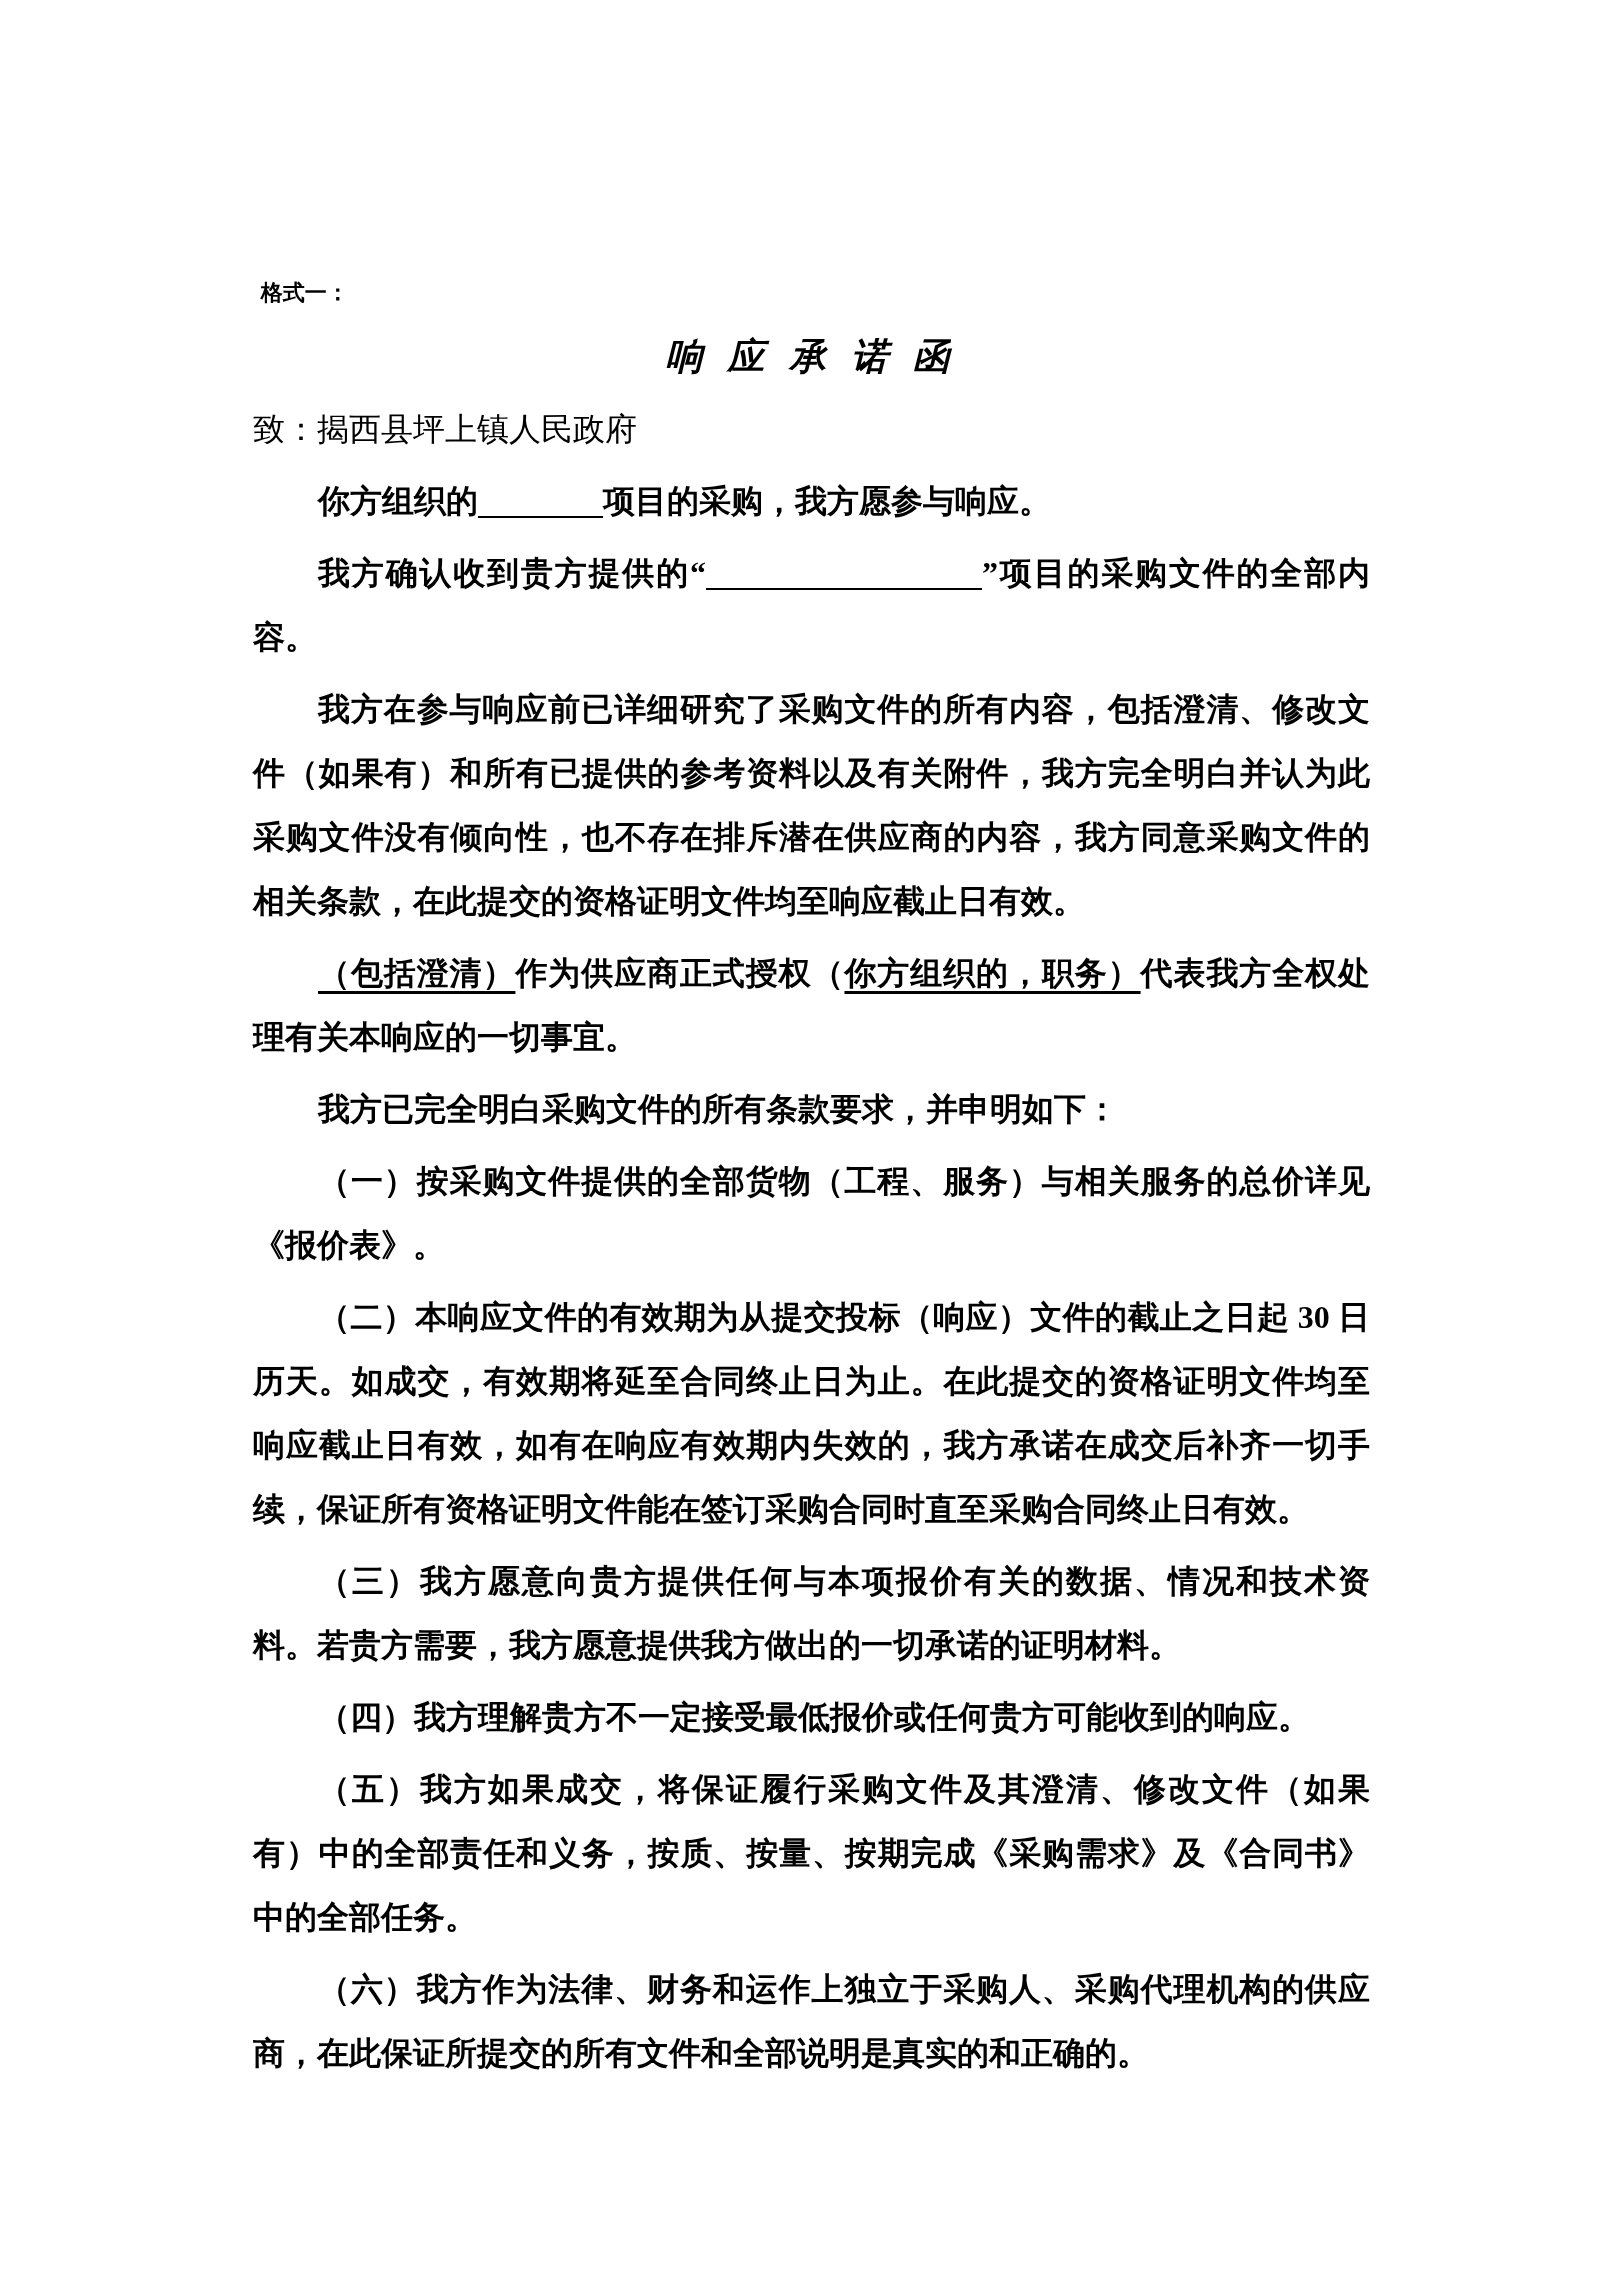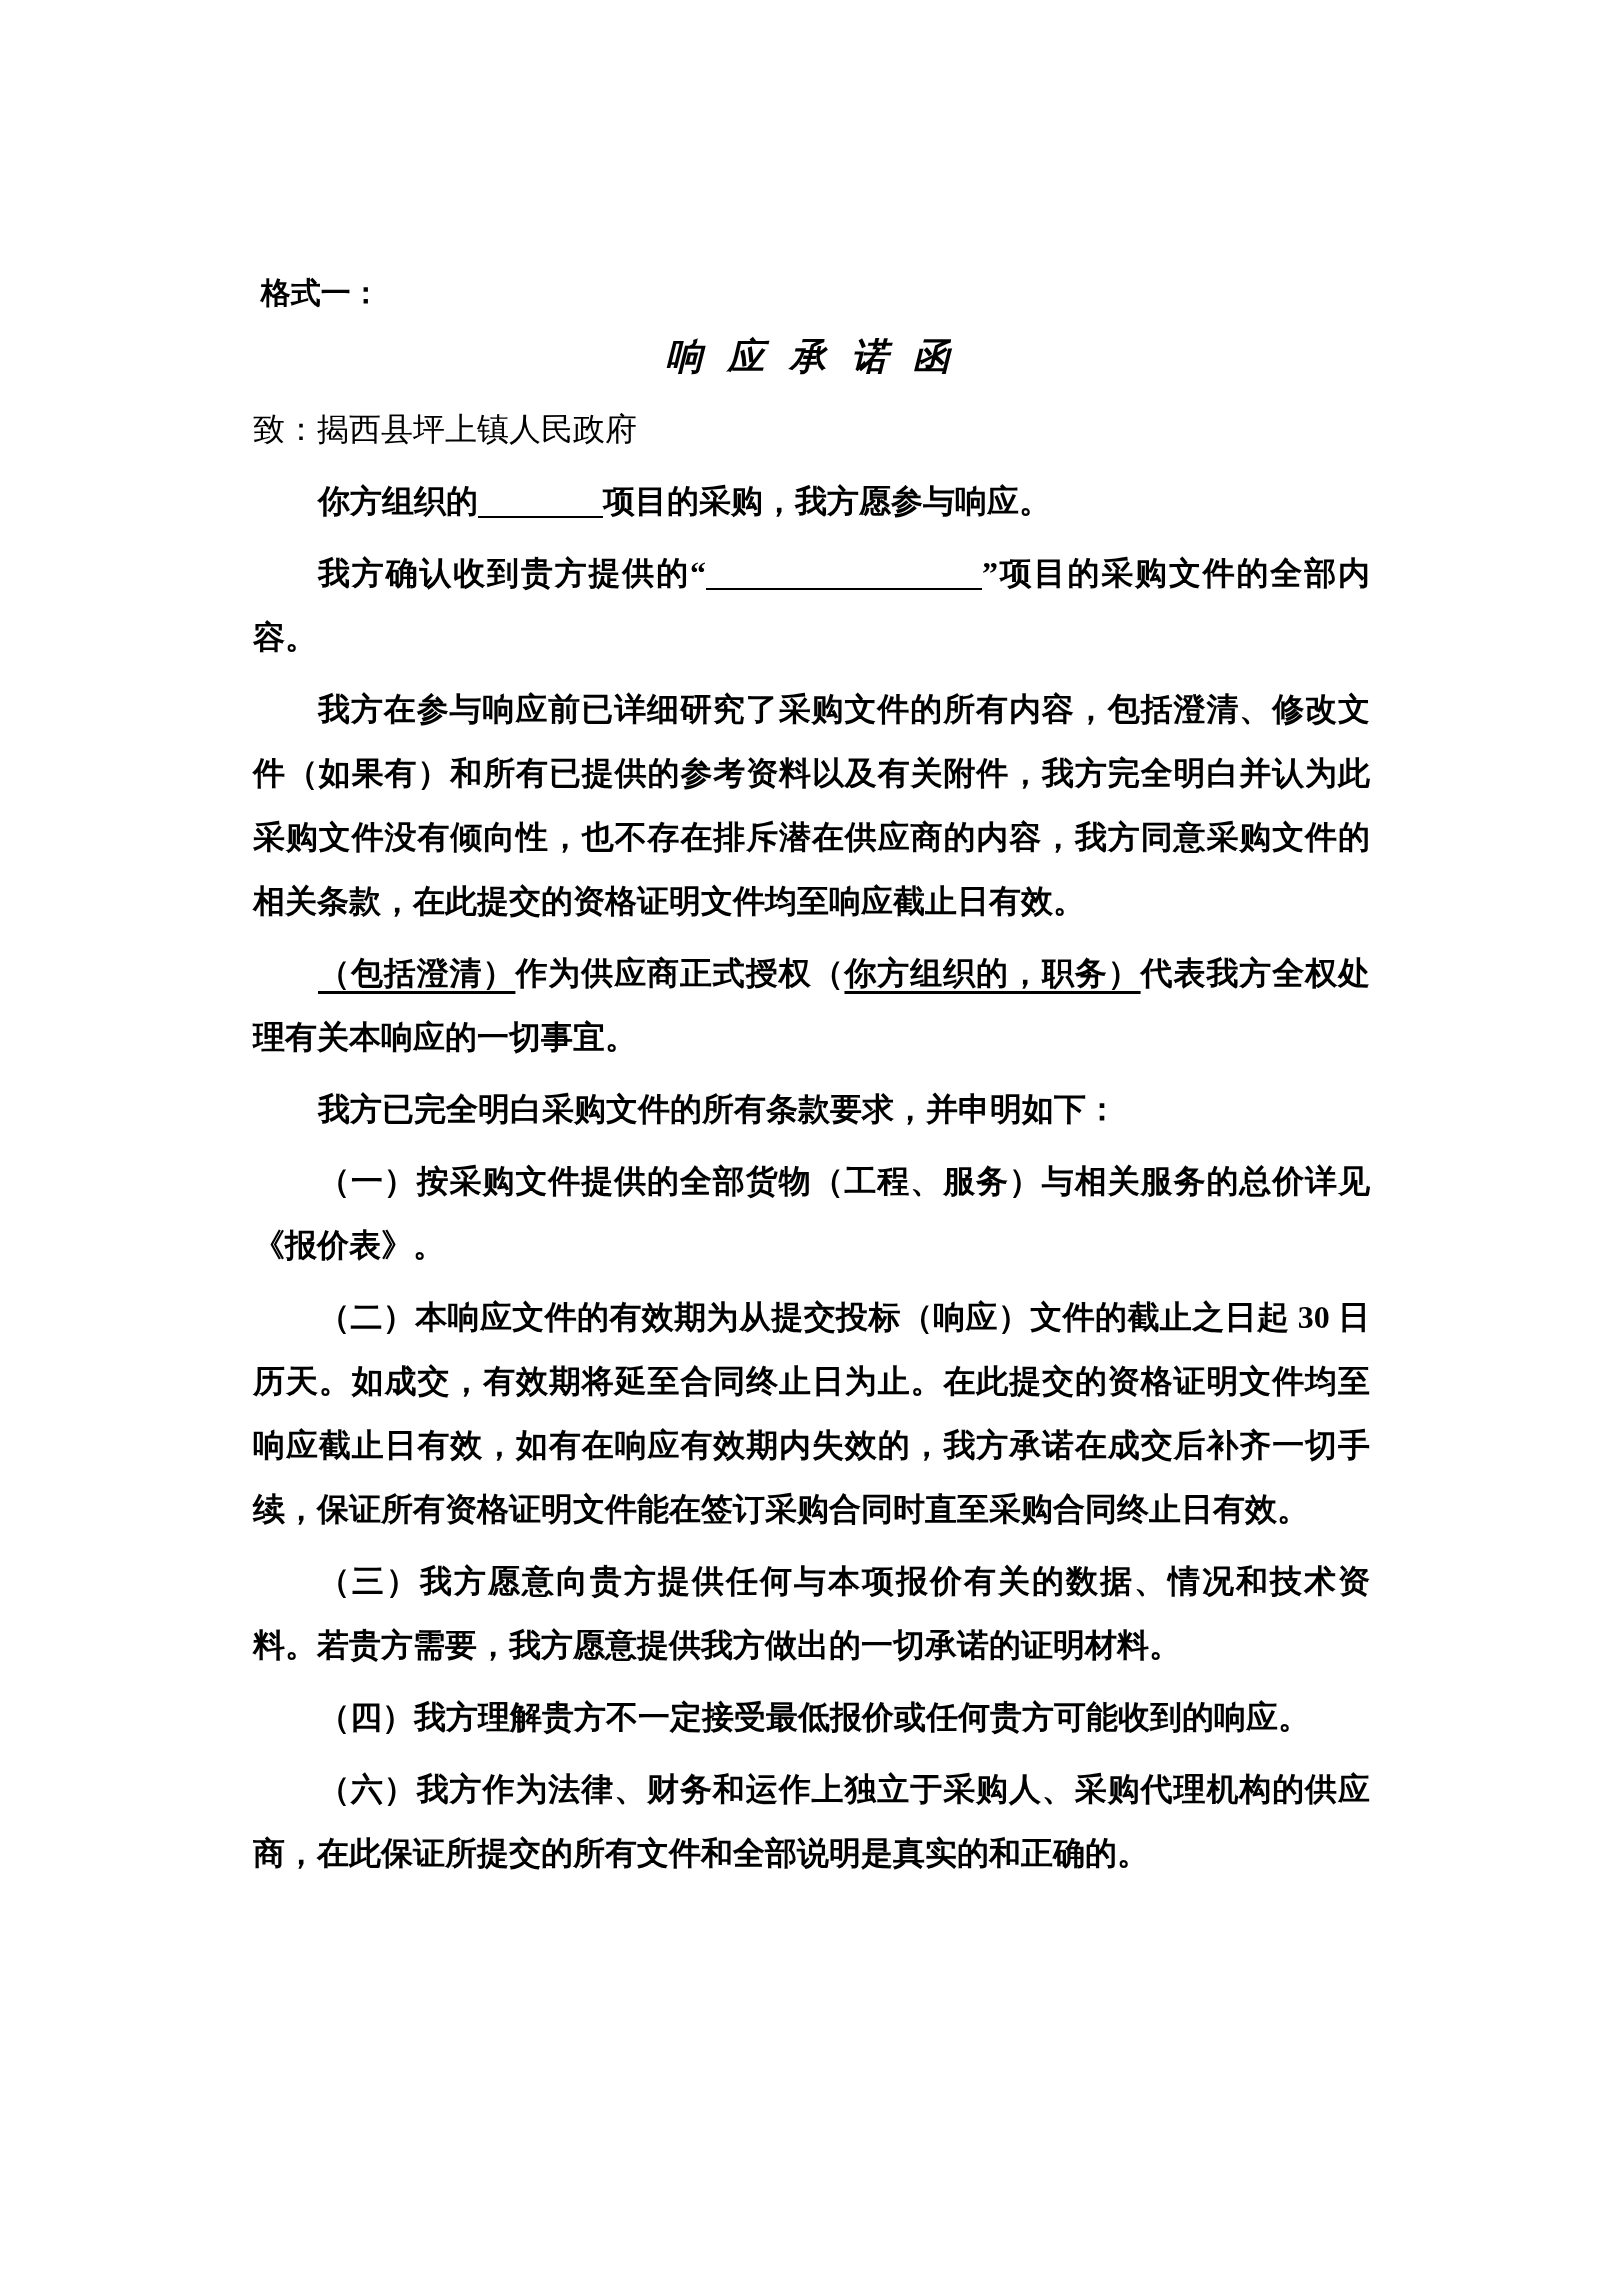--- a/index.html
+++ b/index.html
@@ -20,21 +20,21 @@
     top: 261px;
     width: 1133px;
     color: #000000;
     font-family: "Liberation Serif", "DejaVu Serif", serif;
     font-size: 32px;
     line-height: 64px;
   }
   .format-label {
     font-family: "Liberation Sans", "DejaVu Sans", sans-serif;
     font-weight: bold;
-    font-size: 30px;
+    font-size: 22px;
     line-height: 64px;
     padding-left: 15.7px;
   }
   .doc-title {
     margin: 0;
     text-align: center;
     font-weight: bold;
     font-size: 37px;
     line-height: 64px;
     letter-spacing: 7.8px;
@@ -71,17 +71,18 @@
         <p class="para"><span>致：揭西县坪上镇人民政府</span></p>
         <p class="para indent"><span>你方组织的</span><span class="blank" style="width: 125px;"></span><span>项目的采购，我方愿参与响应。</span></p>
         <p class="para indent"><span>我方确认收到贵方提供的“</span><span class="blank" style="width: 276px;"></span><span>”项目的采购文件的全部内容。</span></p>
         <p class="para indent"><span>我方在参与响应前已详细研究了采购文件的所有内容，包括澄清、修改文件（如果有）和所有已提供的参考资料以及有关附件，我方完全明白并认为此采购文件没有倾向性，也不存在排斥潜在供应商的内容，我方同意采购文件的相关条款，在此提交的资格证明文件均至响应截止日有效。</span></p>
         <p class="para indent"><span class="uline">（包括澄清）</span><span>作为供应商正式授权（</span><span class="uline">你方组织的，职务）</span><span>代表我方全权处理有关本响应的一切事宜。</span></p>
         <p class="para indent"><span>我方已完全明白采购文件的所有条款要求，并申明如下：</span></p>
         <p class="para indent"><span>（一）按采购文件提供的全部货物（工程、服务）与相关服务的总价详见《报价表》。</span></p>
         <p class="para indent"><span>（二）本响应文件的有效期为从提交投标（响应）文件的截止之日起 30 日历天。如成交，有效期将延至合同终止日为止。在此提交的资格证明文件均至响应截止日有效，如有在响应有效期内失效的，我方承诺在成交后补齐一切手续，保证所有资格证明文件能在签订采购合同时直至采购合同终止日有效。</span></p>
         <p class="para indent"><span>（三）我方愿意向贵方提供任何与本项报价有关的数据、情况和技术资料。若贵方需要，我方愿意提供我方做出的一切承诺的证明材料。</span></p>
         <p class="para indent"><span>（四）我方理解贵方不一定接受最低报价或任何贵方可能收到的响应。</span></p>
+        <p class="para indent"><span>（五）我方如果成交，将保证履行采购文件及其澄清、修改文件（如果有）中的全部责任和义务，按质、按量、按期完成《采购需求》及《合同书》中的全部任务。</span></p>
         <p class="para indent"><span>（六）我方作为法律、财务和运作上独立于采购人、采购代理机构的供应商，在此保证所提交的所有文件和全部说明是真实的和正确的。</span></p>
       </div>
   </div>
 </div>
 
 
 </body></html>

